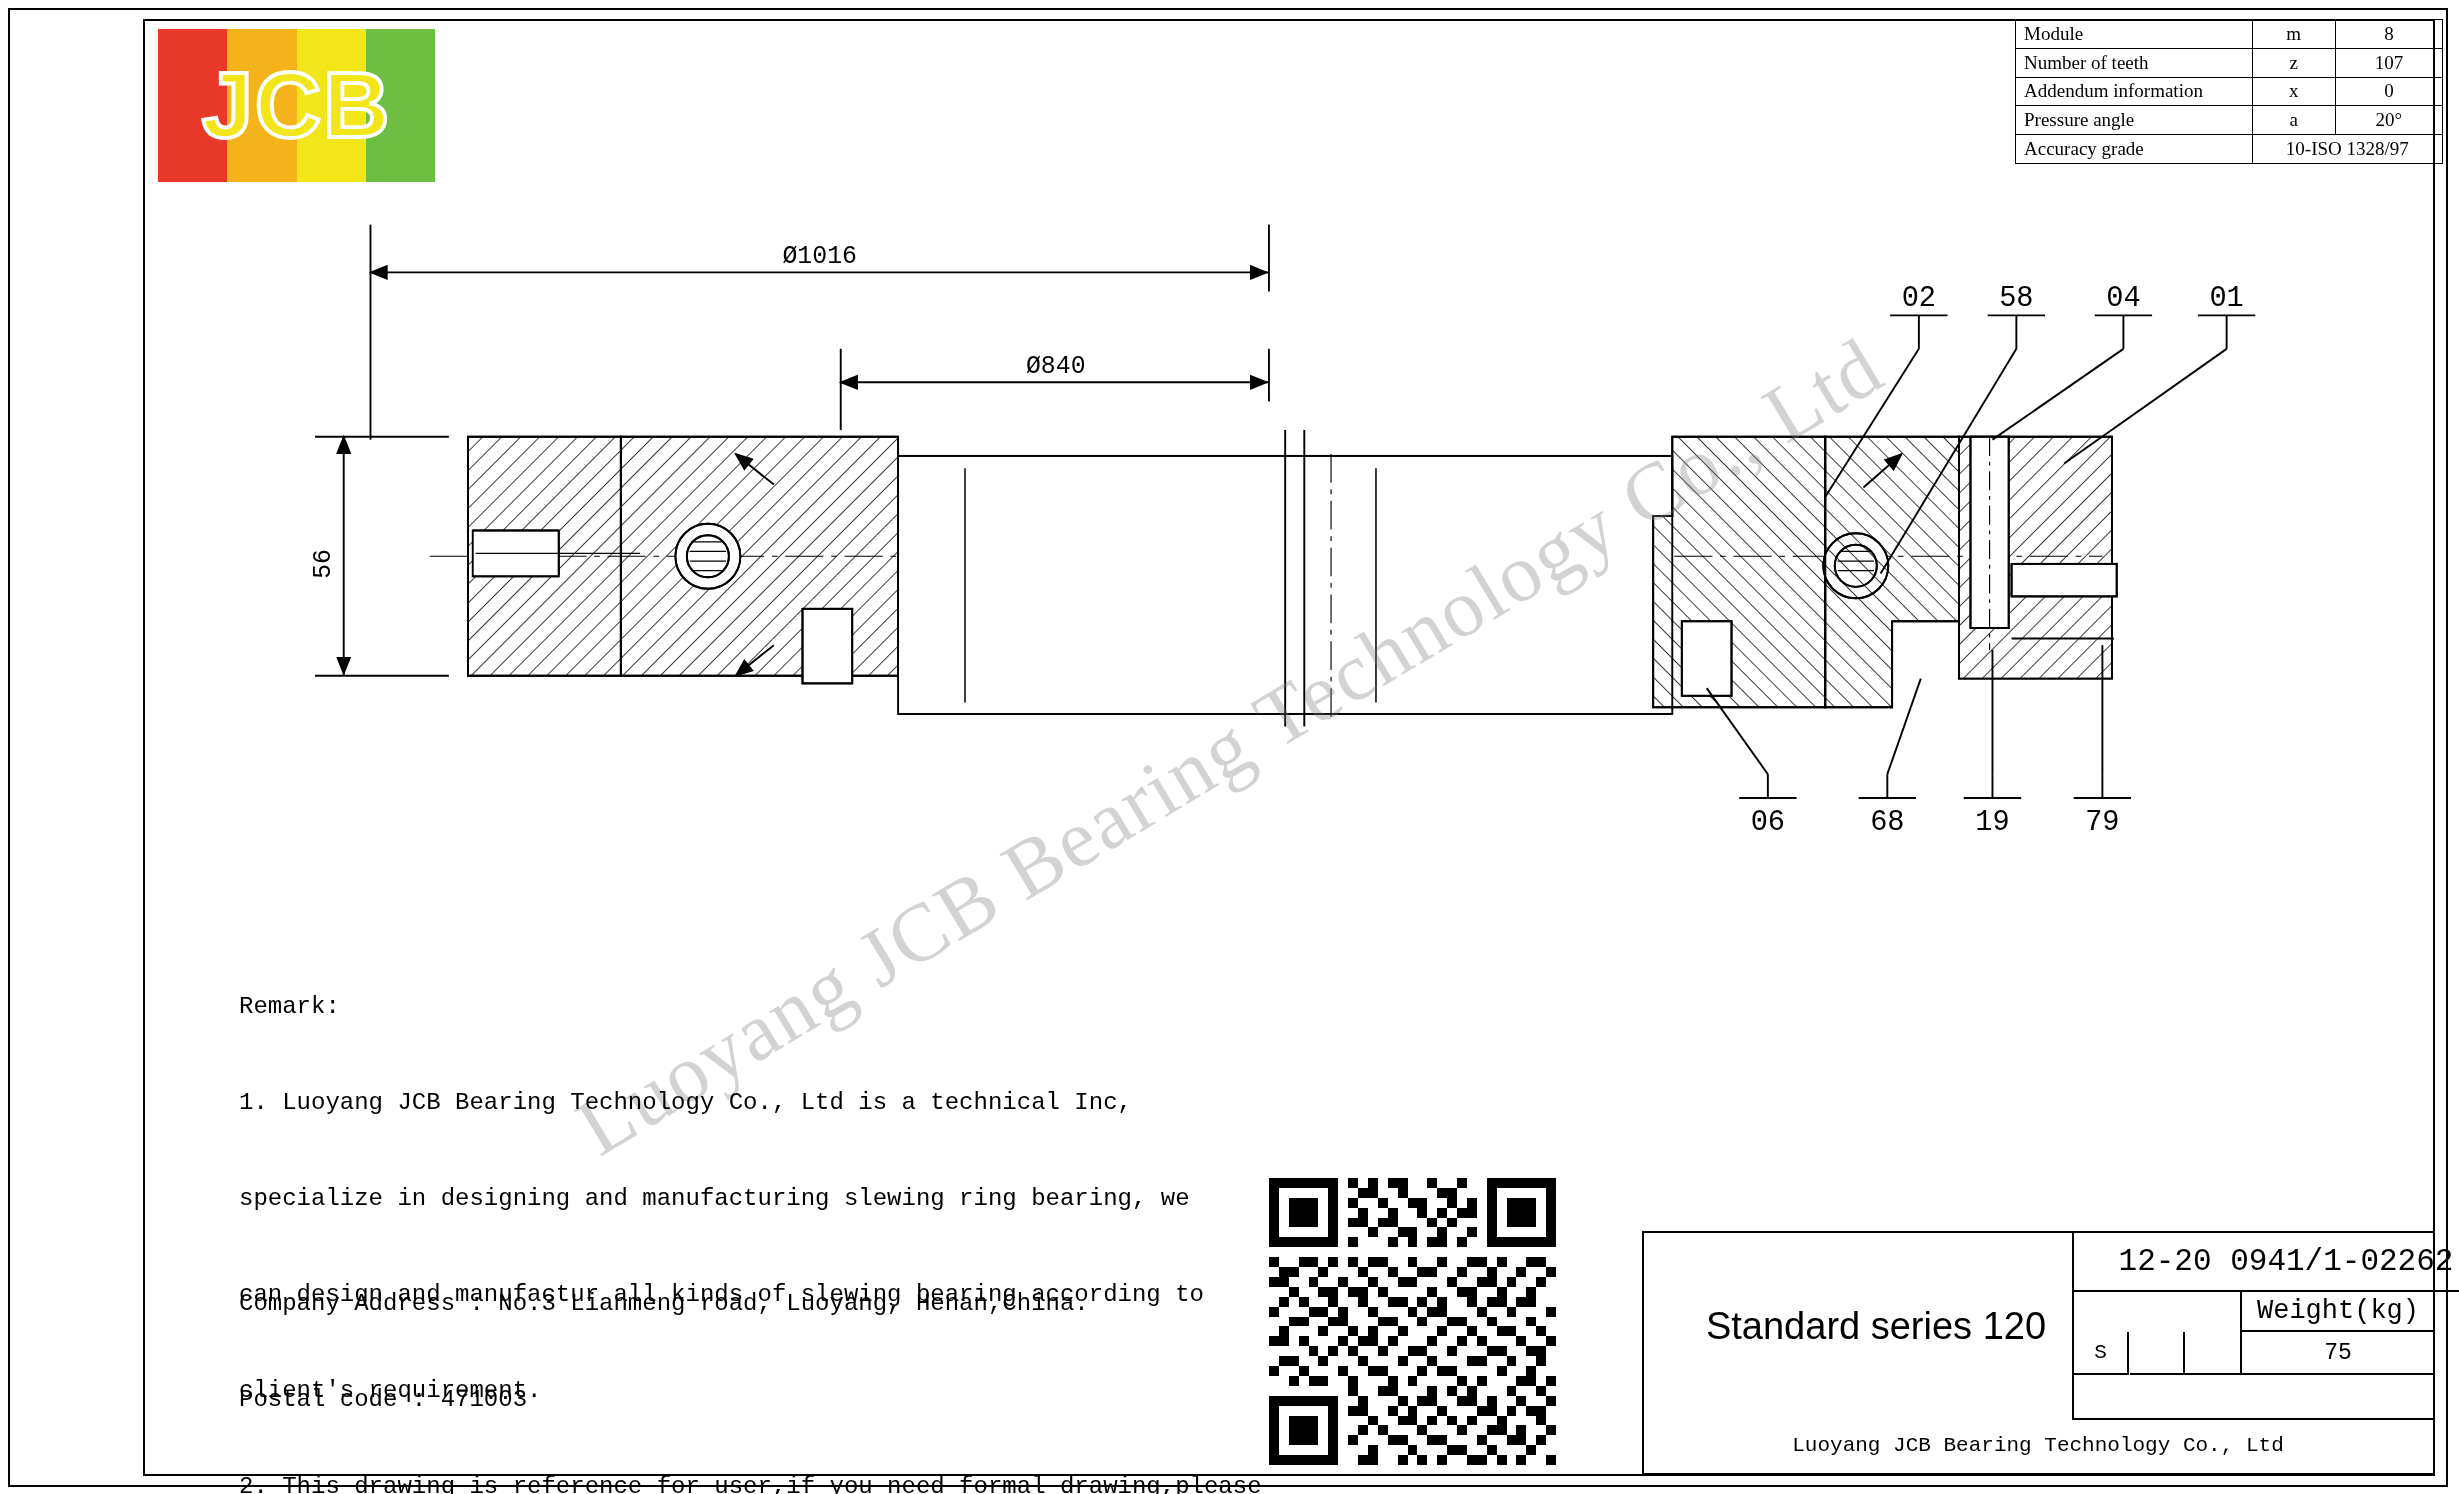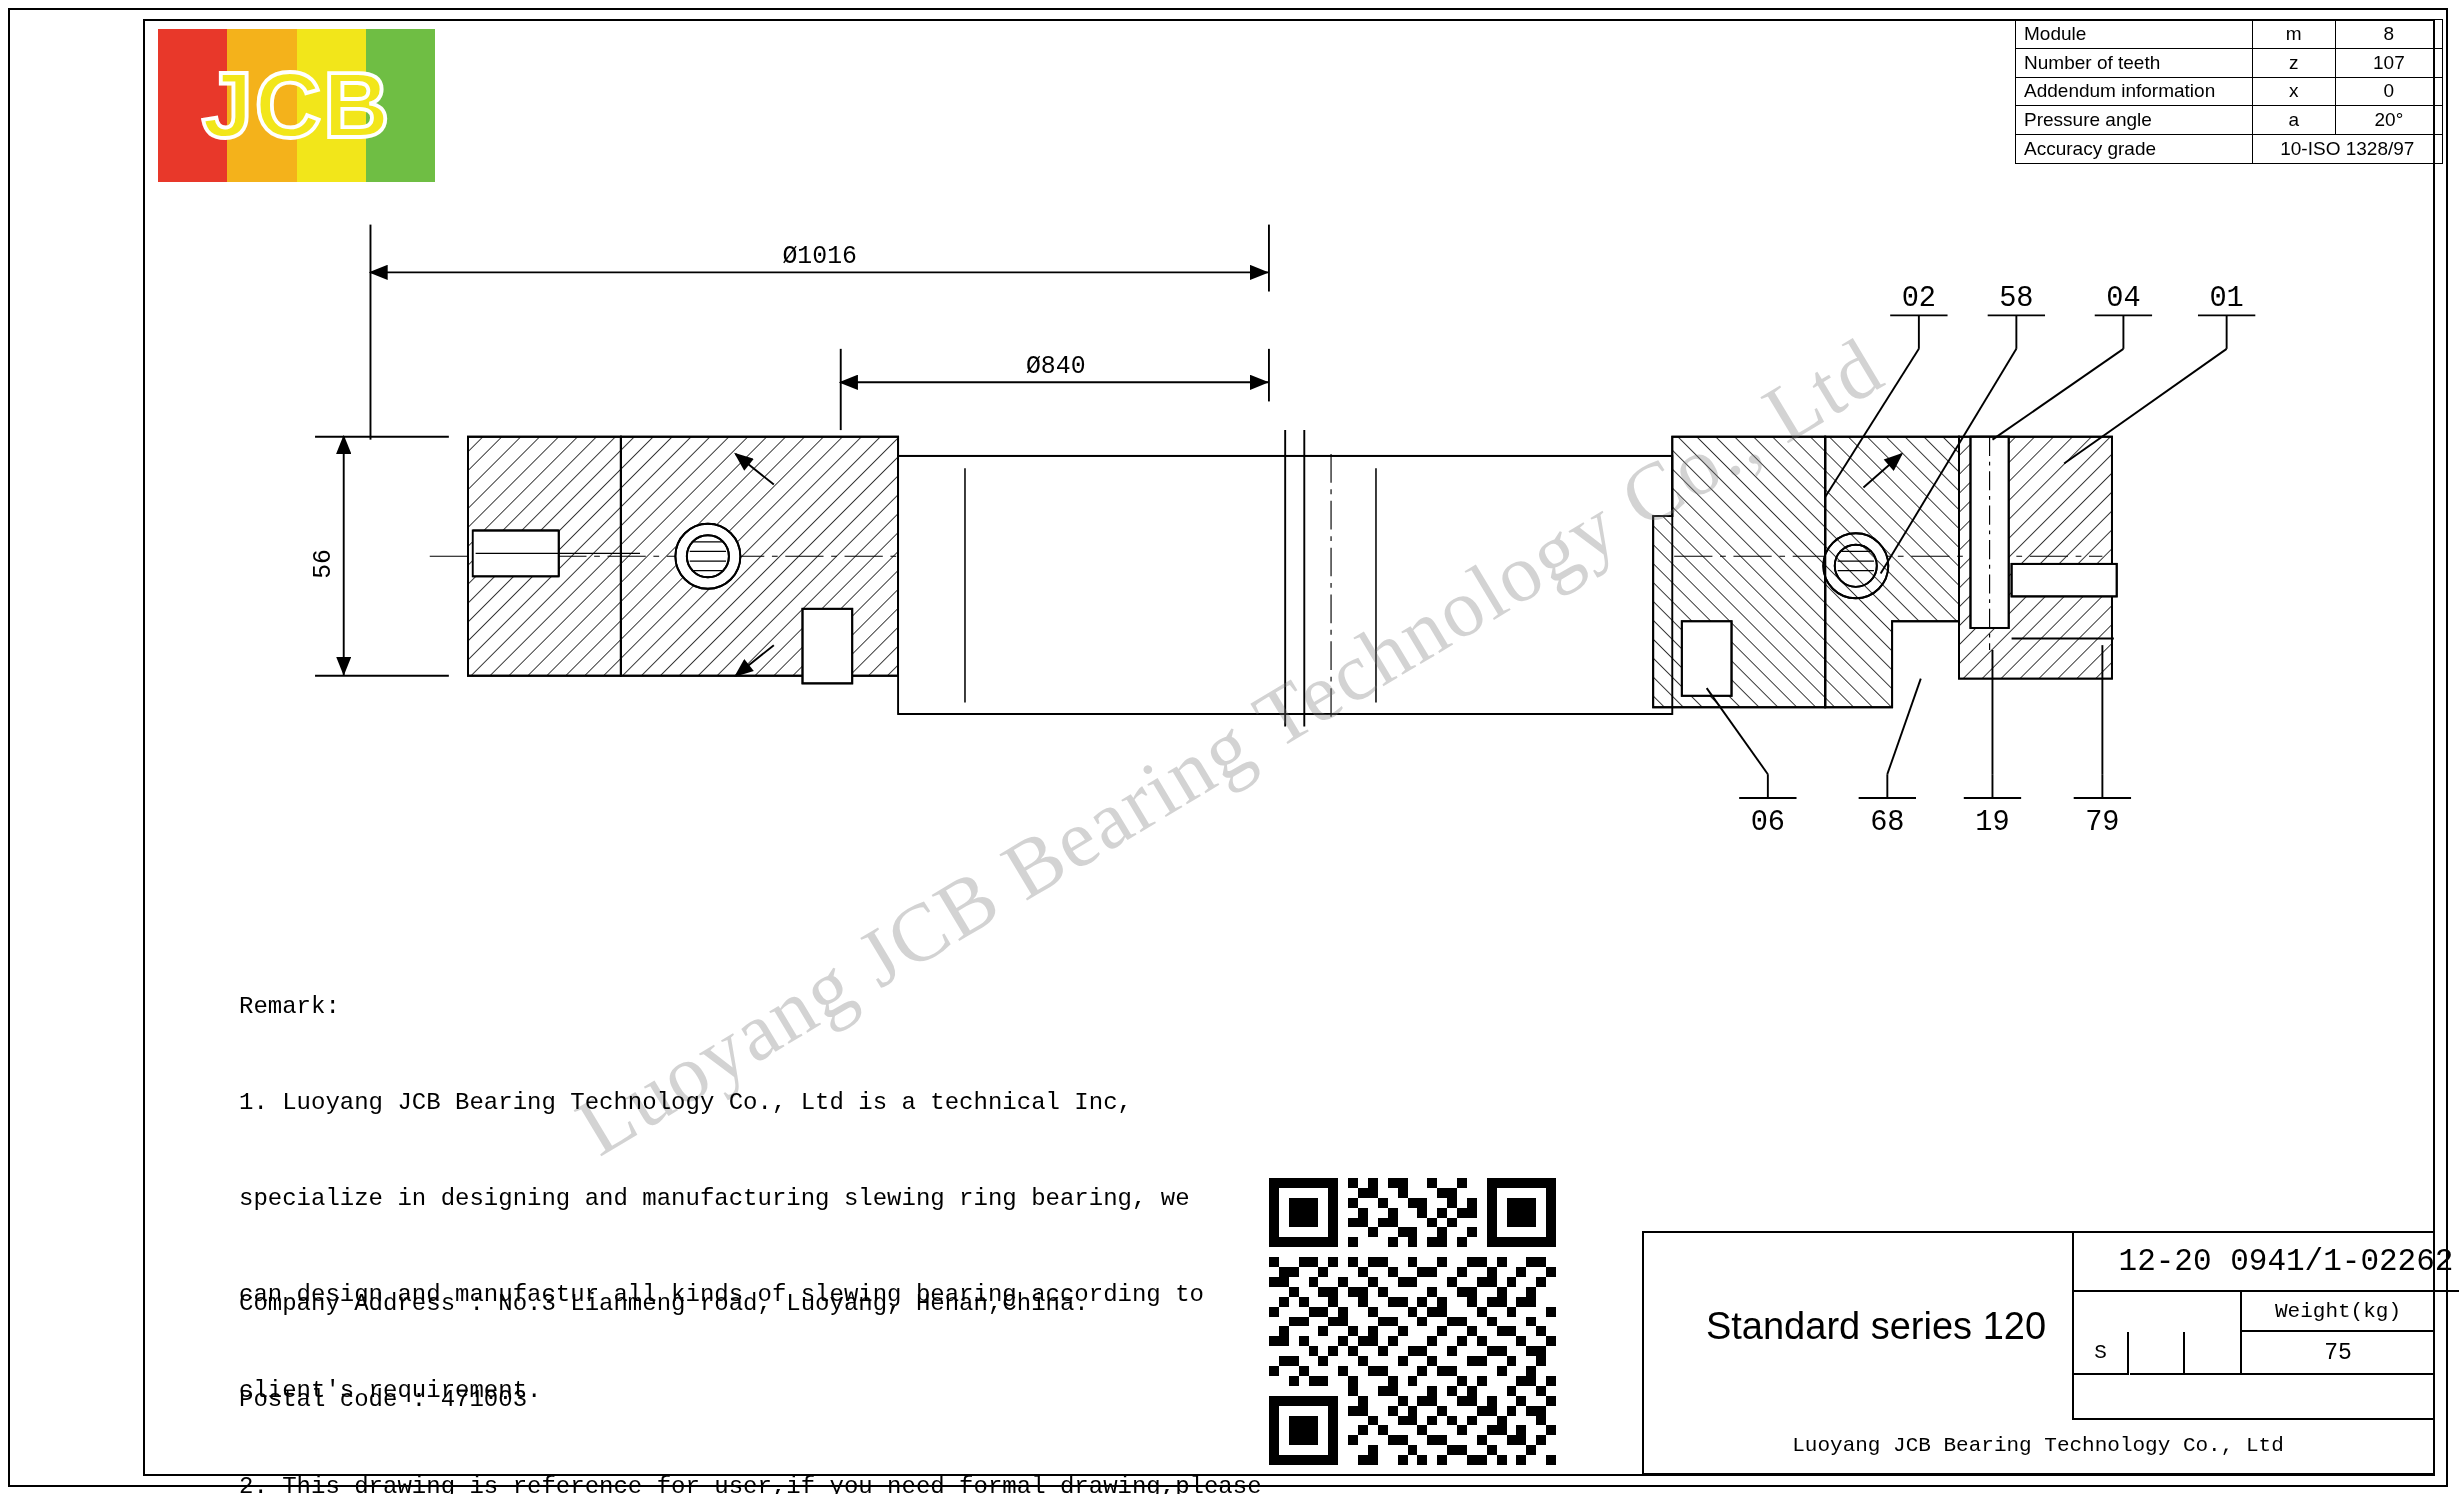--- a/index.html
+++ b/index.html
@@ -16,21 +16,21 @@
   .logo .s1{background:#e8382a;}
   .logo .s2{background:#f4b21b;}
   .logo .s3{background:#f2e61a;}
   .logo .s4{background:#6fbe44;}
   .logo .txt{position:absolute;left:0;top:0;width:100%;height:100%;display:flex;align-items:center;justify-content:center;
     font-family:"Liberation Sans", sans-serif;font-weight:bold;font-size:92px;color:#f2e61a;
     -webkit-text-stroke:3.8px #ffffff;letter-spacing:1.9px;border-radius:30px;}
 
   
   .spec{position:absolute;right:17px;top:19px;border-collapse:collapse;font-size:19px;}
-  .spec td{border:1.9px solid #000;padding:1.9px 7.6px;height:24px;font-family:Liberation Sans, sans-serif;white-space:nowrap;}
+  .spec td{border:1.9px solid #000;padding:1.9px 7.6px;height:24px;font-family:Liberation Serif, serif;white-space:nowrap;}
   .spec td.name{width:220px;}
   .spec td.sym{width:67px;text-align:center;}
   .spec td.val{width:91px;text-align:center;}
   .spec td.wide{text-align:center;}
 
   
   .watermark{position:absolute;left:0;top:0;width:100%;height:100%;pointer-events:none;
     display:flex;align-items:center;justify-content:center;}
   .watermark span{
     font-family:"Liberation Serif", serif;font-size:82px;color:rgba(120,120,120,0.33);
@@ -44,21 +44,21 @@
   .contact{position:absolute;left:239px;top:1224px;font-size:24px;line-height:32px;font-family:"Liberation Mono", monospace;white-space:pre;}
 
   
   .qr{position:absolute;left:1250px;top:1178px;width:325px;height:287px;}
 
   
   .titleblock{position:absolute;left:1642px;top:1231px;width:793px;height:244px;border:2.9px solid #000;box-sizing:border-box;}
   .tb-left{position:absolute;left:0;top:0;width:430px;height:187px;border-right:2.9px solid #000;box-sizing:border-box;display:flex;align-items:center;justify-content:center;}
   .tb-left span{font-family:"Liberation Sans", sans-serif;font-size:38px;margin-left:36px;}
   .tb-code{position:absolute;left:430px;top:0;width:424px;height:59px;border-bottom:2.9px solid #000;box-sizing:border-box;display:flex;align-items:center;justify-content:center;font-size:31px;}
-  .tb-wcap{position:absolute;left:596px;top:59px;width:194px;height:40px;border-bottom:2.9px solid #000;border-left:2.9px solid #000;box-sizing:border-box;display:flex;align-items:center;justify-content:center;font-size:21px;}
+  .tb-wcap{position:absolute;left:596px;top:59px;width:194px;height:40px;border-bottom:2.9px solid #000;border-left:2.9px solid #000;box-sizing:border-box;display:flex;align-items:center;justify-content:center;font-size:27px;}
   .tb-wval{position:absolute;left:596px;top:99px;width:194px;height:43px;border-bottom:2.9px solid #000;border-left:2.9px solid #000;box-sizing:border-box;display:flex;align-items:center;justify-content:center;font-size:23px;}
   .tb-s{position:absolute;left:430px;top:99px;width:55px;height:43px;border-bottom:2.9px solid #000;border-right:2.9px solid #000;box-sizing:border-box;display:flex;align-items:center;justify-content:center;font-size:21px;}
   .tb-c2{position:absolute;left:486px;top:99px;width:55px;height:43px;border-bottom:2.9px solid #000;border-right:2.9px solid #000;box-sizing:border-box;}
   .tb-c3{position:absolute;left:541px;top:99px;width:55px;height:43px;border-bottom:2.9px solid #000;box-sizing:border-box;}
   .tb-blank{position:absolute;left:430px;top:142px;width:360px;height:45px;border-bottom:2.9px solid #000;box-sizing:border-box;}
   .tb-foot{position:absolute;left:0;top:187px;width:788px;height:51px;display:flex;align-items:center;justify-content:center;font-size:21px;}
 </style>
 </head>
 <body>
 

